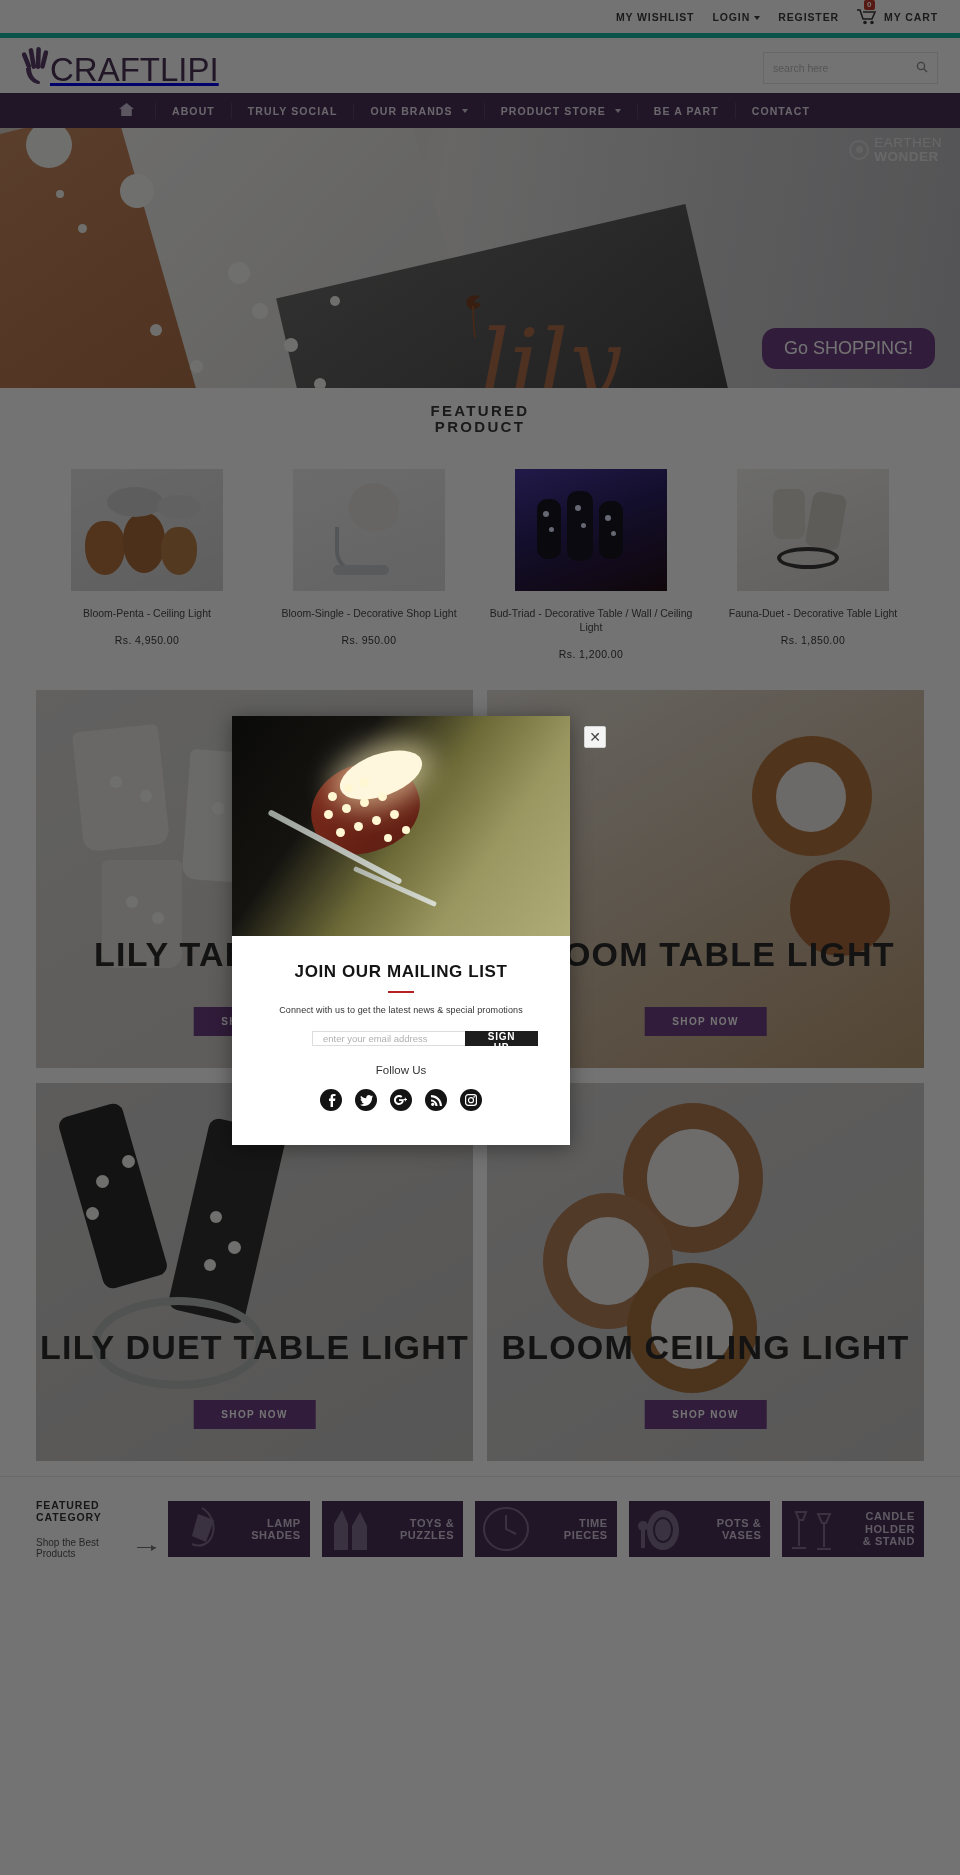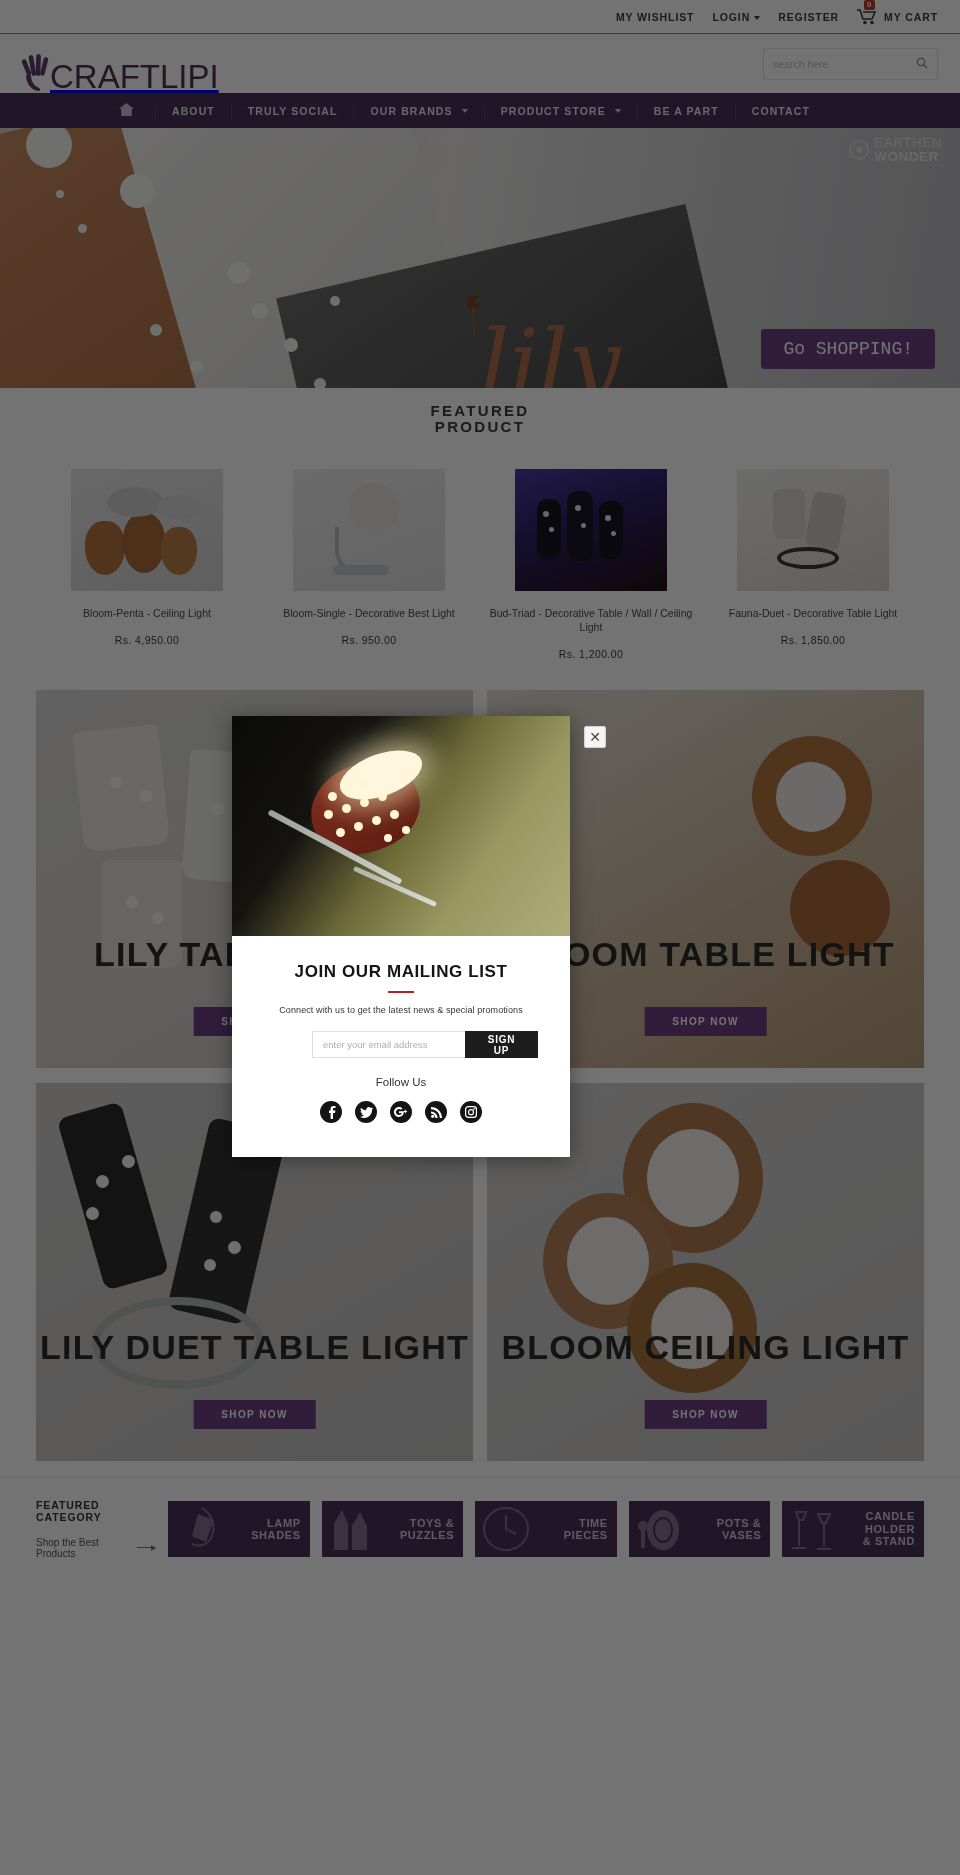--- a/index.html
+++ b/index.html
@@ -58,22 +58,22 @@
     background: #c0392b; color: #fff;
     font-size: 8px; font-weight: bold;
     border-radius: 2px;
     padding: 1px 3px; line-height: 1;
     min-width: 11px; text-align: center;
   }
 
   
   .header {
     height: 60px;
-    border-top: 1px solid #14b8a6;
-    display: flex; align-items: flex-end;
+    border-top: 5px solid #14b8a6;
+    display: flex; align-items: center;
     padding: 0 22px;
     position: relative;
   }
   .logo { display: flex; align-items: flex-end; gap: 0; }
   .logo-mark { width: 34px; height: 40px; }
   .logo-text {
     font-size: 33px;
     letter-spacing: 0px;
     color: #4c3357;
     font-family: "Liberation Sans", sans-serif;
@@ -174,23 +174,23 @@
     position: absolute; left: 463px; top: 165px;
     width: 26px; height: 46px;
   }
   .go-shop {
     position: absolute; right: 25px; bottom: 19px;
     background: #6d3f83;
     color: #fff;
     font-size: 18px;
     padding: 10px 22px;
     border: none;
-    border-radius: 3px;
+    border-radius: 14px;
     cursor: pointer;
-    font-family: Liberation Mono, monospace;
+    font-family: Liberation Sans, sans-serif;
   }
 
   
   .featured {
     background: #fff;
     padding-top: 15px;
   }
   .feat-title {
     text-align: center;
     font-size: 15px;
@@ -394,21 +394,21 @@
     font-size: 17px; font-weight: bold;
     letter-spacing: .6px; color: #141414;
   }
   .modal-rule {
     width: 26px; height: 2px; background: #b32121;
     margin: 9px auto 12px auto;
   }
   .modal-sub { font-size: 9px; color: #333; letter-spacing: .1px; }
   .signup-row {
     display: flex; margin-top: 16px;
-    height: 27px;
+    height: 15px;
     padding-left: 48px;
   }
   .signup-row input {
     flex: 1;
     border: 1px solid #dddddd;
     border-right: none;
     padding: 0 10px;
     font-size: 9.5px;
     color: #8c8c8c;
     outline: none;
@@ -571,21 +571,21 @@
         <div class="prod-name">Bloom-Penta - Ceiling Light</div>
         <div class="prod-price">Rs. 4,950.00</div>
       </div>
 
       <div class="prod">
         <div class="prod-img pi-b">
           <div class="cone" style="left:56px;top:14px;width:50px;height:48px;background:#e3e1dc;border-radius:50% 50% 46% 46%;transform:rotate(18deg);"></div>
           <div style="position:absolute;left:42px;top:58px;width:46px;height:46px;border-left:4px solid #b9bdc0;border-bottom:4px solid #b9bdc0;border-radius:0 0 0 22px;"></div>
           <div style="position:absolute;left:40px;top:96px;width:56px;height:10px;border-radius:6px;background:#c3c7c9;"></div>
         </div>
-        <div class="prod-name">Bloom-Single - Decorative Best Light</div>
+        <div class="prod-name">Bloom-Single - Decorative Shop Light</div>
         <div class="prod-price">Rs. 950.00</div>
       </div>
 
       <div class="prod">
         <div class="prod-img pi-c">
           <div class="cone" style="left:22px;top:30px;width:24px;height:60px;background:#16151f;border-radius:10px;"></div>
           <div class="cone" style="left:52px;top:22px;width:26px;height:70px;background:#1a1824;border-radius:10px;"></div>
           <div class="cone" style="left:84px;top:32px;width:24px;height:58px;background:#16151f;border-radius:10px;"></div>
           <div class="lamp-hole" style="left:28px;top:42px;width:6px;height:6px;background:#dfe4ff;"></div>
           <div class="lamp-hole" style="left:60px;top:36px;width:6px;height:6px;background:#dfe4ff;"></div>

